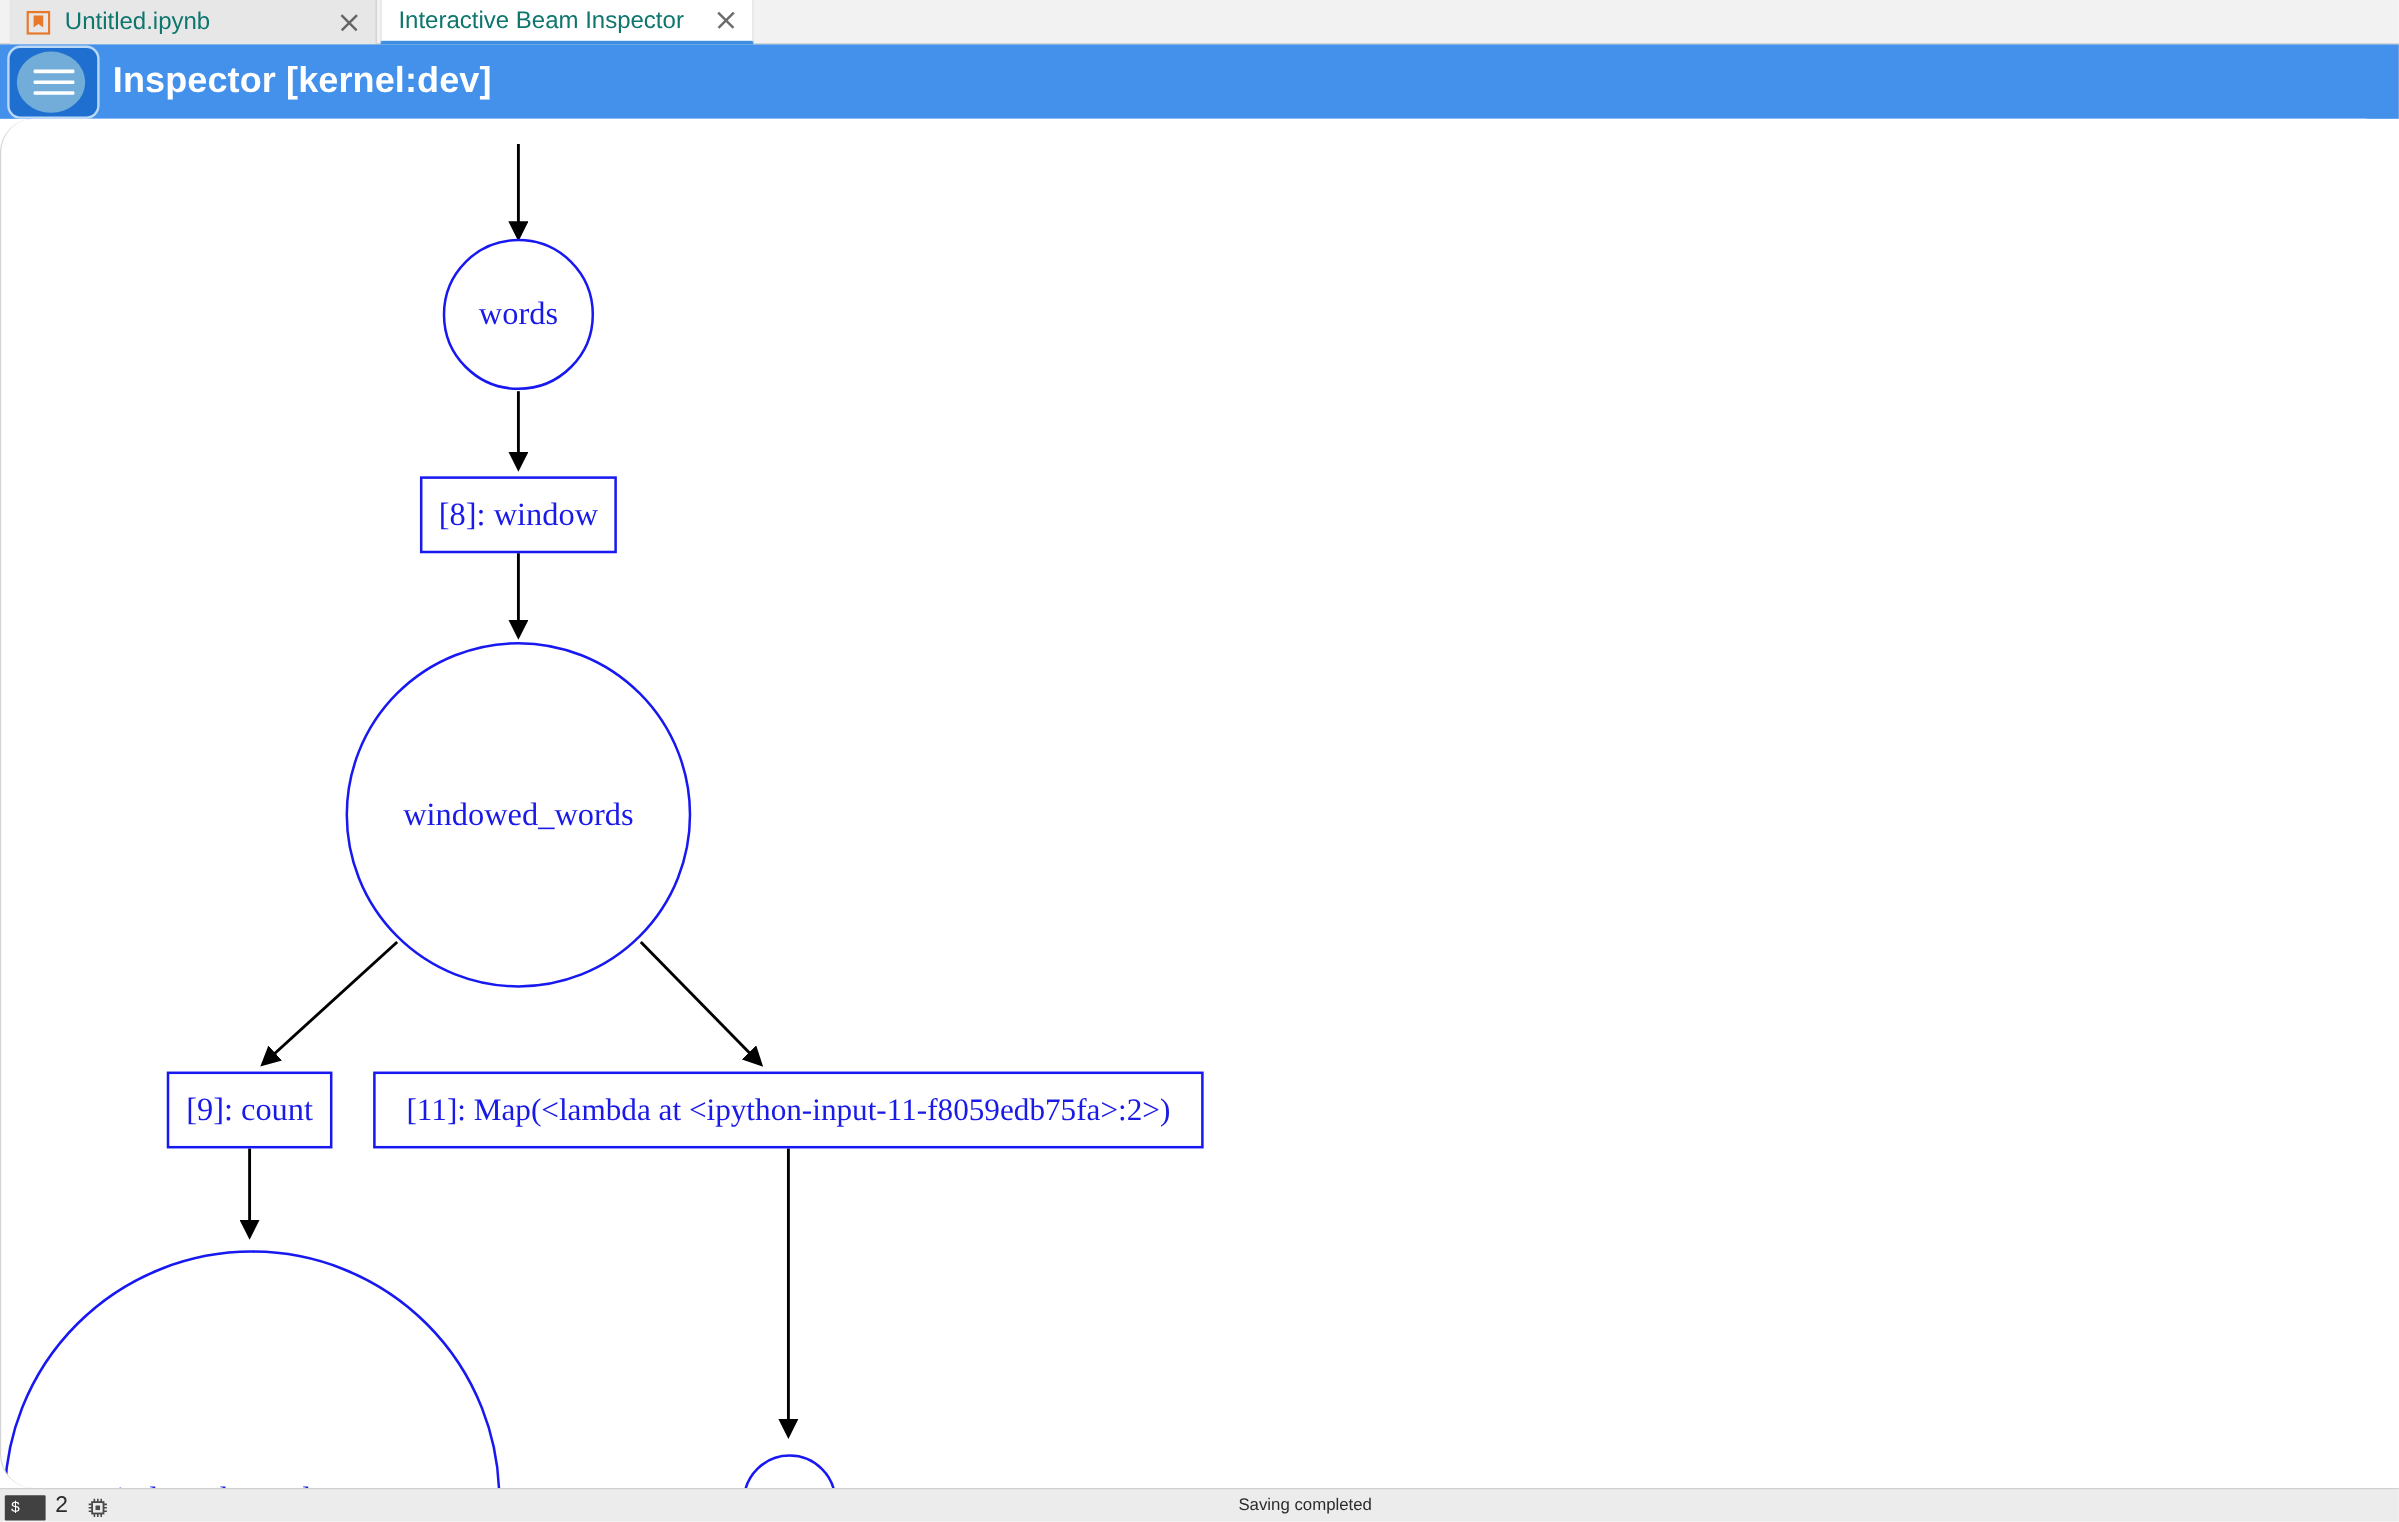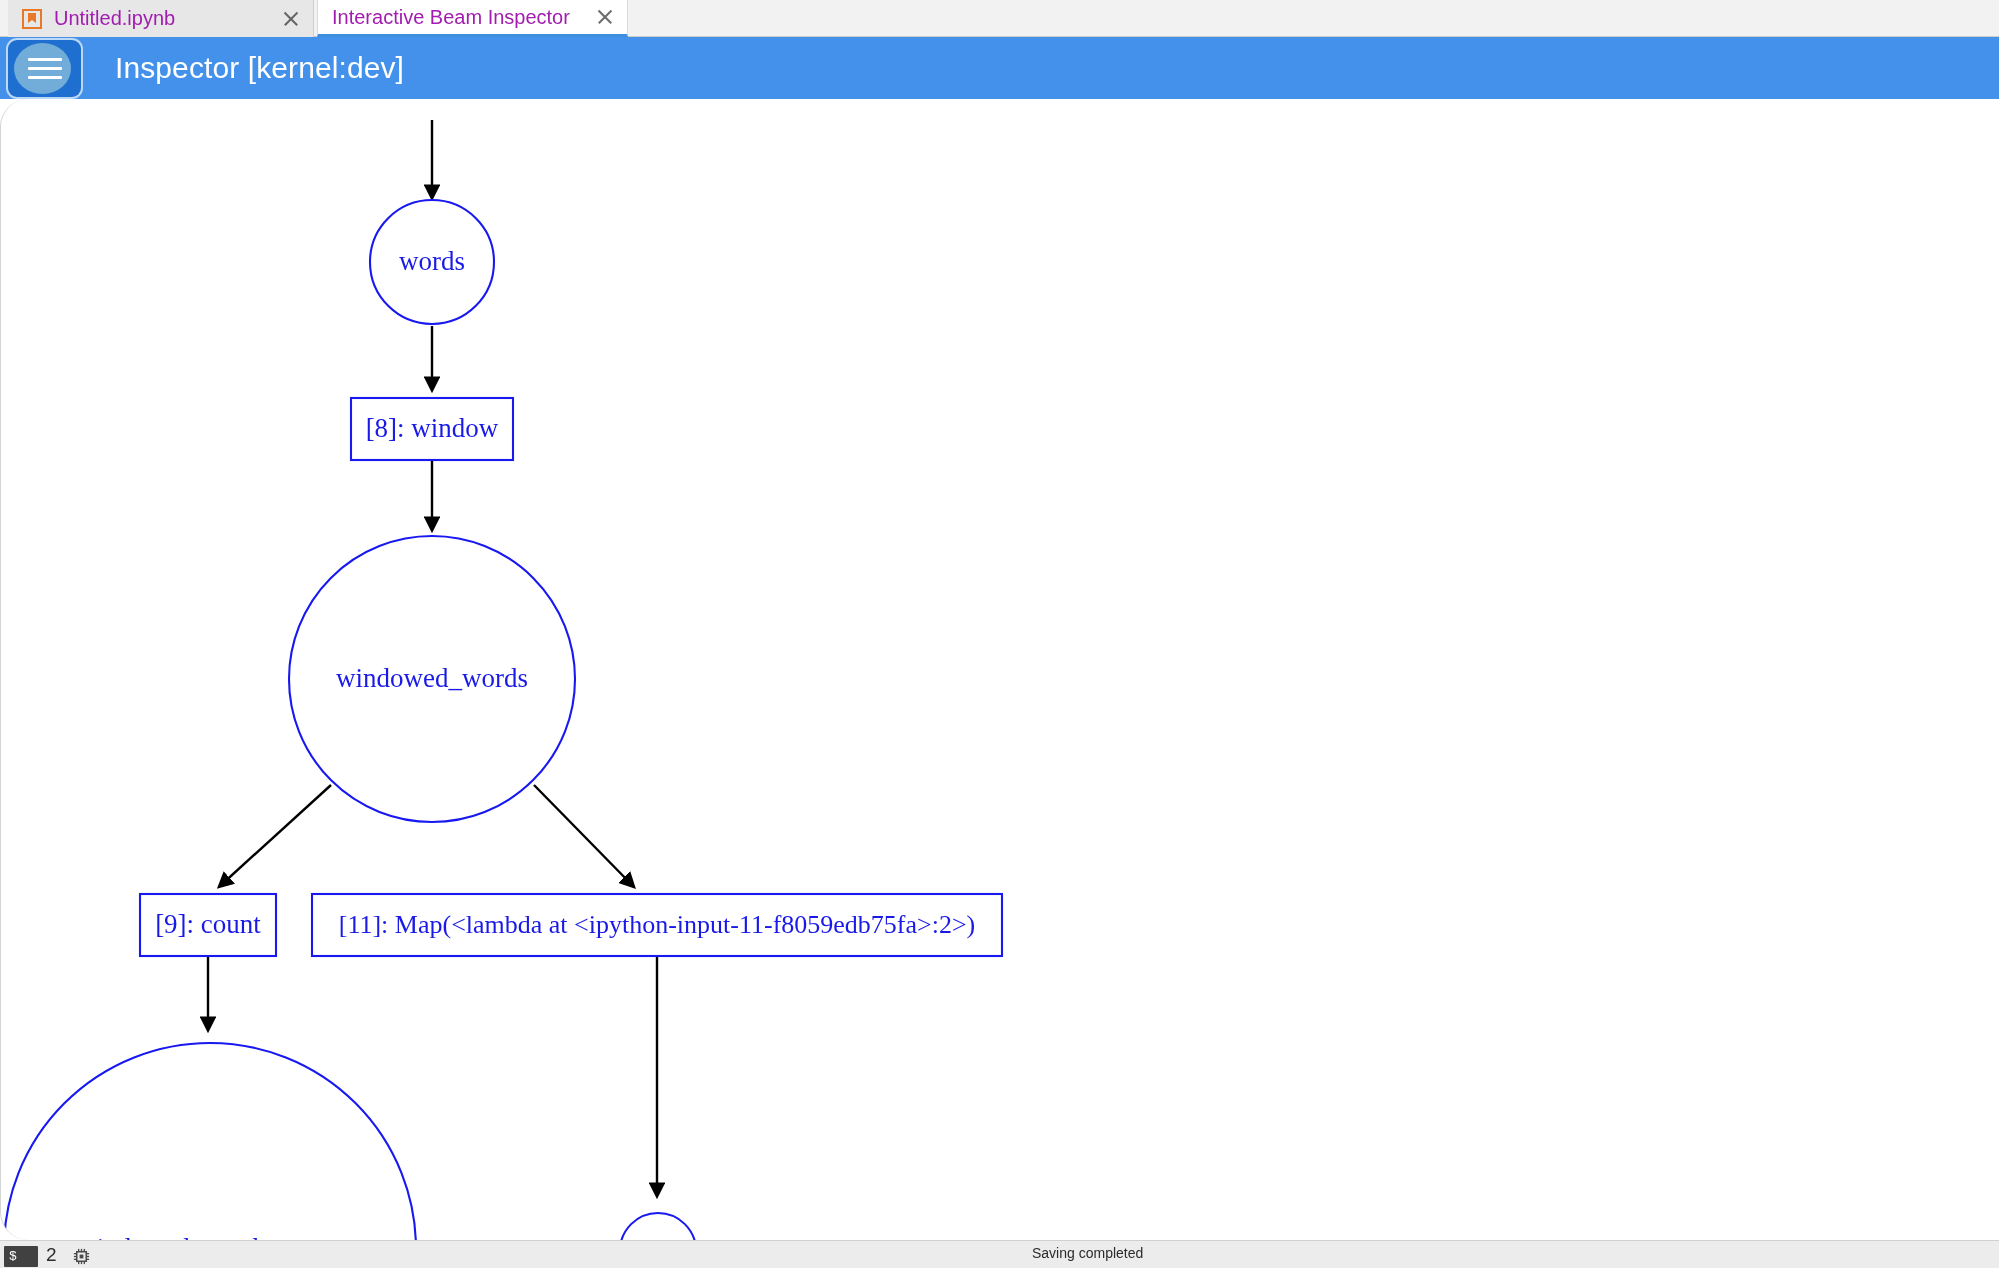--- a/index.html
+++ b/index.html
@@ -26,21 +26,21 @@
   }
   .tab {
     position: absolute;
     top: 0;
     height: 37px;
     box-sizing: border-box;
     display: flex;
     align-items: center;
     padding: 0 12px 0 14px;
     font-size: 20px;
-    color: #a21caf;
+    color: #0f766e;
     white-space: nowrap;
   }
   .tab.inactive {
     left: 8px;
     width: 306px;
     background: #e7e7e7;
     border-right: 1px solid #cfcfcf;
   }
   .tab.active {
     left: 317px;
@@ -112,25 +112,24 @@
     background: #ffffff;
     margin-bottom: 6px;
     border-radius: 1px;
   }
   #header-title {
     position: absolute;
     left: 94px; top: 0;
     height: 62px;
     line-height: 62px;
     font-size: 30px;
-    font-weight: normal;
+    font-weight: bold;
     color: #ffffff;
     letter-spacing: .1px;
     white-space: nowrap;
-    margin-left: 21px;
   }
 
   
   #annotation {
     position: absolute;
     left: 0; top: 95px;
     width: 260px; height: 130px;
     pointer-events: none;
   }
   #annotation-label {

